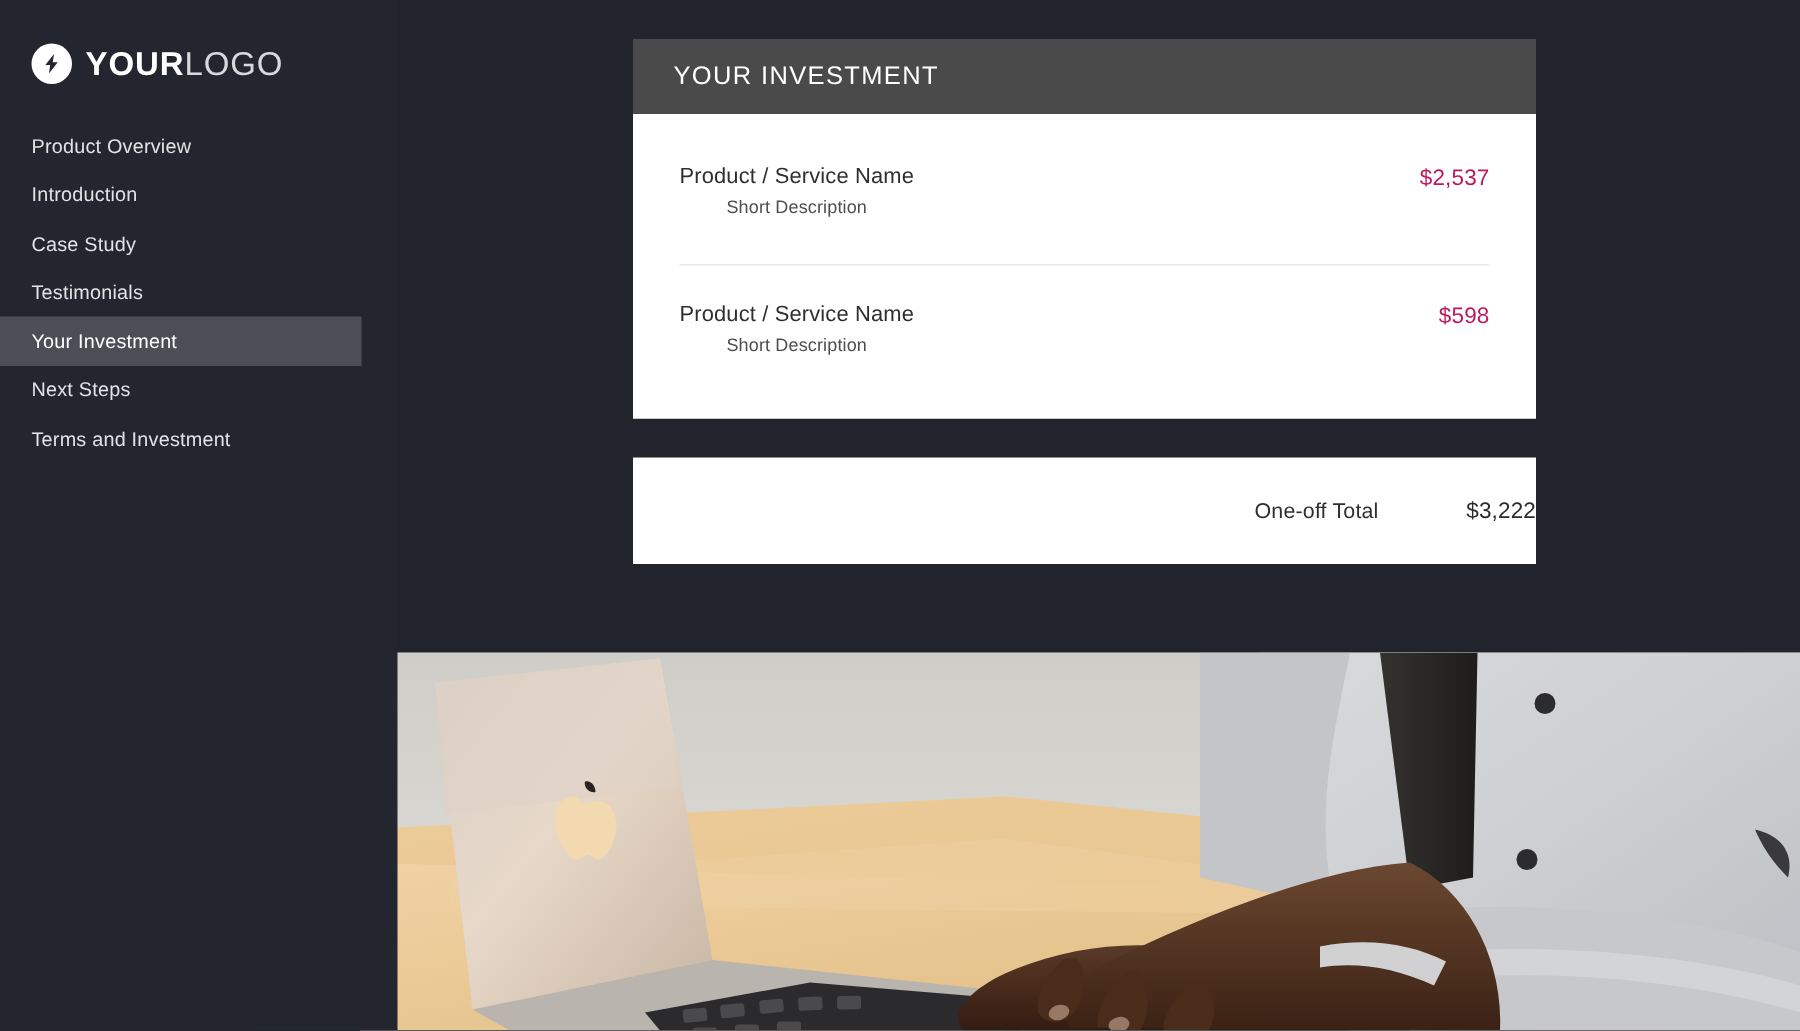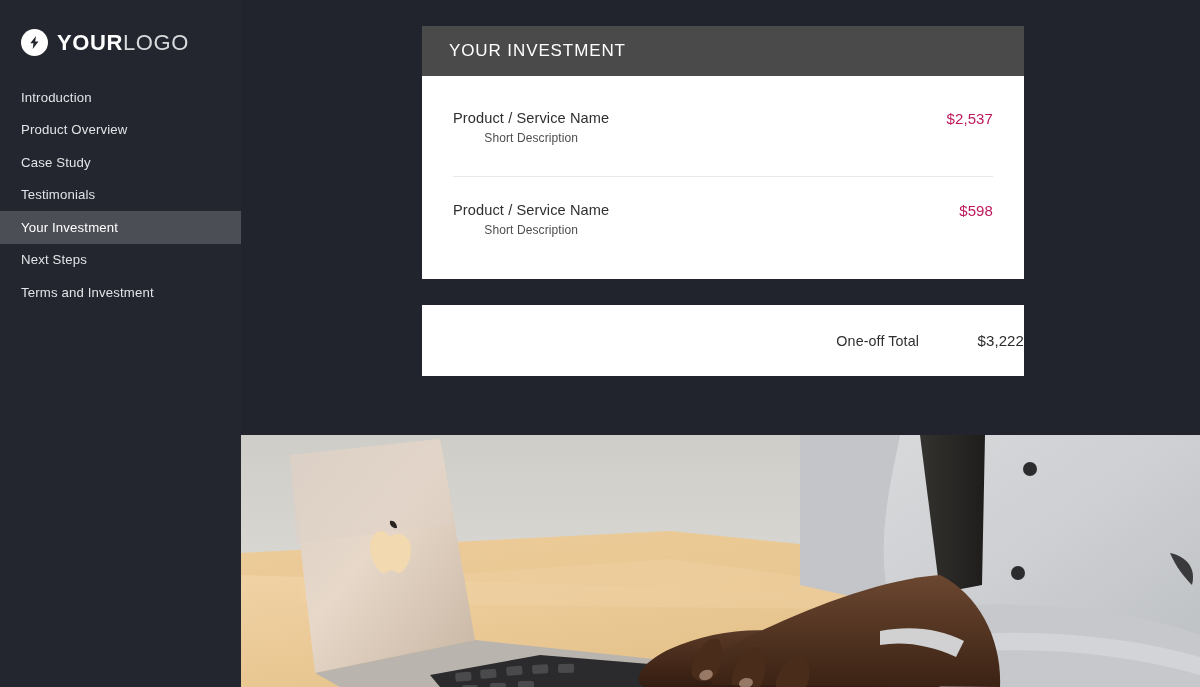--- a/index.html
+++ b/index.html
@@ -24,20 +24,21 @@
 
   
   .sidebar {
     position: absolute;
     left: 0;
     top: 0;
     width: 241px;
     height: 687px;
     background: #23262f;
     z-index: 5;
+    padding-left: 24px;
   }
 
   .logo-row {
     position: absolute;
     left: 21px;
     top: 28px;
     display: flex;
     align-items: center;
     height: 29px;
   }
@@ -218,24 +219,24 @@
           <path d="M14.4 1.5 L5.2 13.3 h5.1 l-1.2 9.2 l9.3 -12.1 h-5.3 z" fill="#23262f"></path>
         </svg>
       </span>
       <span class="logo-text">
         <span class="logo-your">YOUR</span><span class="logo-logo">LOGO</span>
       </span>
     </div>
 
     <nav class="nav">
       <div class="nav-item">
+        <span>Product Overview</span>
+      </div>
+      <div class="nav-item">
         <span>Introduction</span>
-      </div>
-      <div class="nav-item">
-        <span>Product Overview</span>
       </div>
       <div class="nav-item">
         <span>Case Study</span>
       </div>
       <div class="nav-item">
         <span>Testimonials</span>
       </div>
       <div class="nav-item active">
         <span>Your Investment</span>
       </div>

